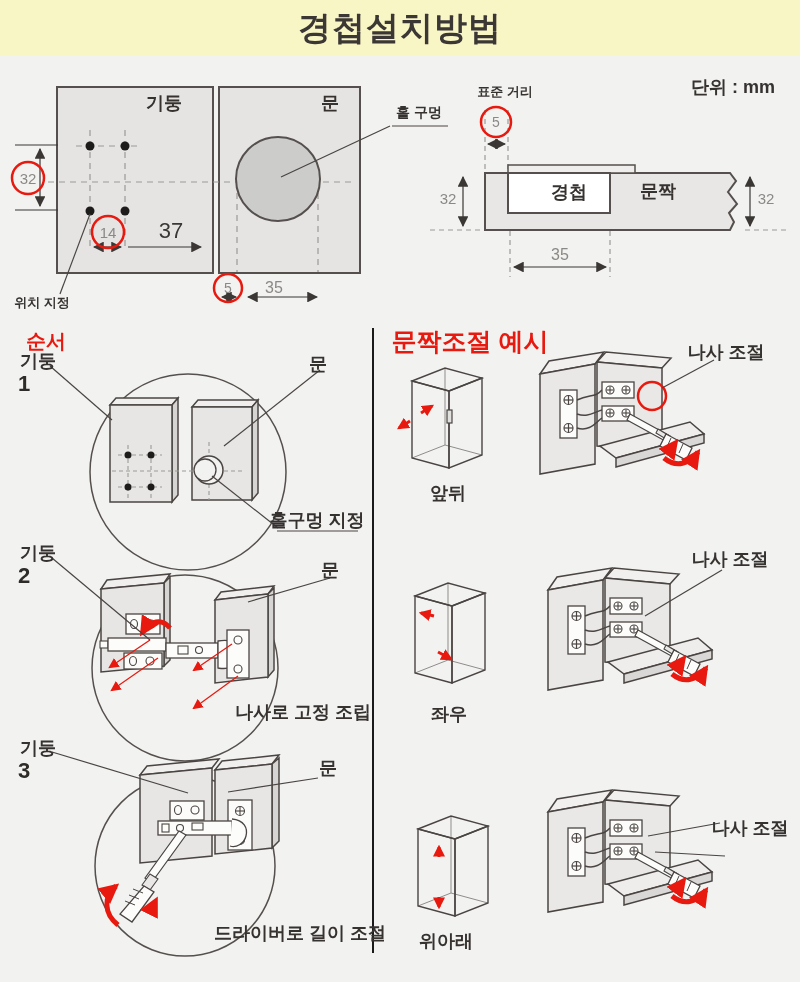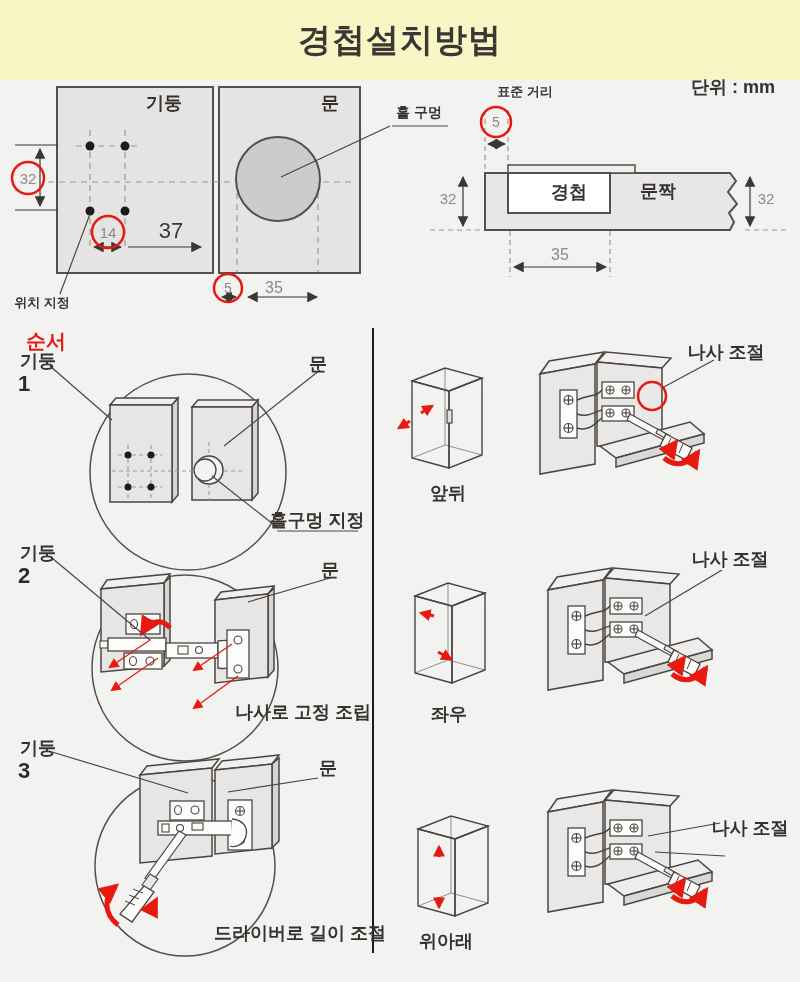--- a/index.html
+++ b/index.html
@@ -1,19 +1,19 @@
 <!DOCTYPE html>
 <html><head>
 <meta charset="utf-8">
 <style>
   html,body{margin:0;padding:0;}
   body{width:800px;height:982px;position:relative;overflow:hidden;
        font-family:"Liberation Sans","DejaVu Sans",sans-serif;background:#f2f2f0;}
   #stage{position:absolute;left:0;top:0;width:800px;height:982px;}
-  #header{position:absolute;left:0;top:0;width:800px;height:80px;background:#f9f6c6;
+  #header{position:absolute;left:0;top:0;width:800px;height:56px;background:#f9f6c6;
           display:flex;align-items:center;justify-content:center;}
   #header .title{font-size:33px;font-weight:800;color:#3b3734;letter-spacing:1px;}
   svg#art{position:absolute;left:0;top:0;z-index:1;}
   .lbl{position:absolute;transform:translate(-50%,-50%);z-index:2;font-weight:700;
        color:#363230;white-space:nowrap;font-size:18px;}
   .lbl.num{font-weight:400;color:#8b8986;font-size:15px;}
   .lbl.big{font-size:22px;color:#3a3735;font-weight:400;}
   .lbl.section{color:#e8190f;font-size:20px;font-weight:800;}
   .lbl.stepnum{font-size:22px;font-weight:800;color:#2e2b29;}
   .lbl.small{font-size:13px;}
@@ -296,21 +296,21 @@
   <span class="lbl" style="left:164px;top:103px;">기둥</span>
   <span class="lbl" style="left:330px;top:103px;">문</span>
   <span class="lbl num" style="left:28px;top:178px;">32</span>
   <span class="lbl num" style="left:108px;top:232px;">14</span>
   <span class="lbl big" style="left:171px;top:231px;">37</span>
   <span class="lbl small" style="left:42px;top:303px;">위치 지정</span>
   <span class="lbl num" style="left:228px;top:288px;font-size:14px;">5</span>
   <span class="lbl num" style="left:274px;top:288px;font-size:16px;">35</span>
   <span class="lbl" style="left:419px;top:113px;font-size:14px;">홀 구멍</span>
 
-  <span class="lbl small" style="left:505px;top:92px;margin-left:20px;">표준 거리</span>
+  <span class="lbl small" style="left:505px;top:92px;">표준 거리</span>
   <span class="lbl" style="left:733px;top:87px;">단위 : mm</span>
   <span class="lbl num" style="left:496px;top:122px;font-size:14px;">5</span>
   <span class="lbl num" style="left:448px;top:198px;">32</span>
   <span class="lbl" style="left:569px;top:192px;">경첩</span>
   <span class="lbl" style="left:658px;top:191px;">문짝</span>
   <span class="lbl num" style="left:766px;top:198px;">32</span>
   <span class="lbl num" style="left:560px;top:255px;font-size:16px;">35</span>
 
   <span class="lbl section" style="left:46px;top:341px;">순서</span>
   <span class="lbl" style="left:38px;top:361px;">기둥</span>
@@ -321,20 +321,21 @@
   <span class="lbl" style="left:38px;top:553px;">기둥</span>
   <span class="lbl stepnum" style="left:24px;top:576px;">2</span>
   <span class="lbl" style="left:330px;top:570px;">문</span>
   <span class="lbl" style="left:303px;top:712px;">나사로 고정 조립</span>
 
   <span class="lbl" style="left:38px;top:748px;">기둥</span>
   <span class="lbl stepnum" style="left:24px;top:771px;">3</span>
   <span class="lbl" style="left:328px;top:768px;">문</span>
   <span class="lbl" style="left:300px;top:933px;">드라이버로 길이 조절</span>
 
+  <span class="lbl section" style="left:470px;top:341px;font-size:25px;">문짝조절 예시</span>
   <span class="lbl" style="left:448px;top:493px;">앞뒤</span>
   <span class="lbl" style="left:726px;top:352px;">나사 조절</span>
   <span class="lbl" style="left:449px;top:714px;">좌우</span>
   <span class="lbl" style="left:730px;top:559px;">나사 조절</span>
   <span class="lbl" style="left:446px;top:941px;">위아래</span>
   <span class="lbl" style="left:750px;top:828px;">나사 조절</span>
 
 </div>
 
 </body></html>

